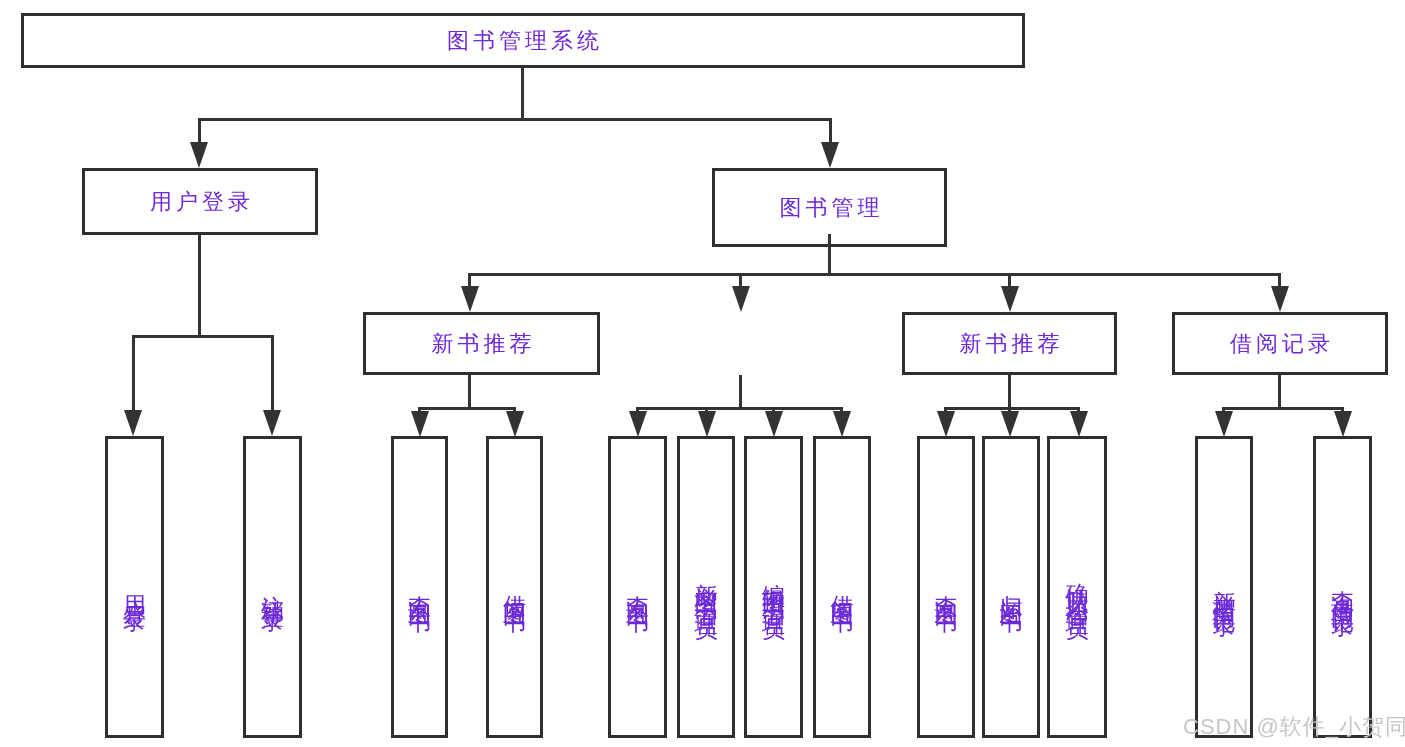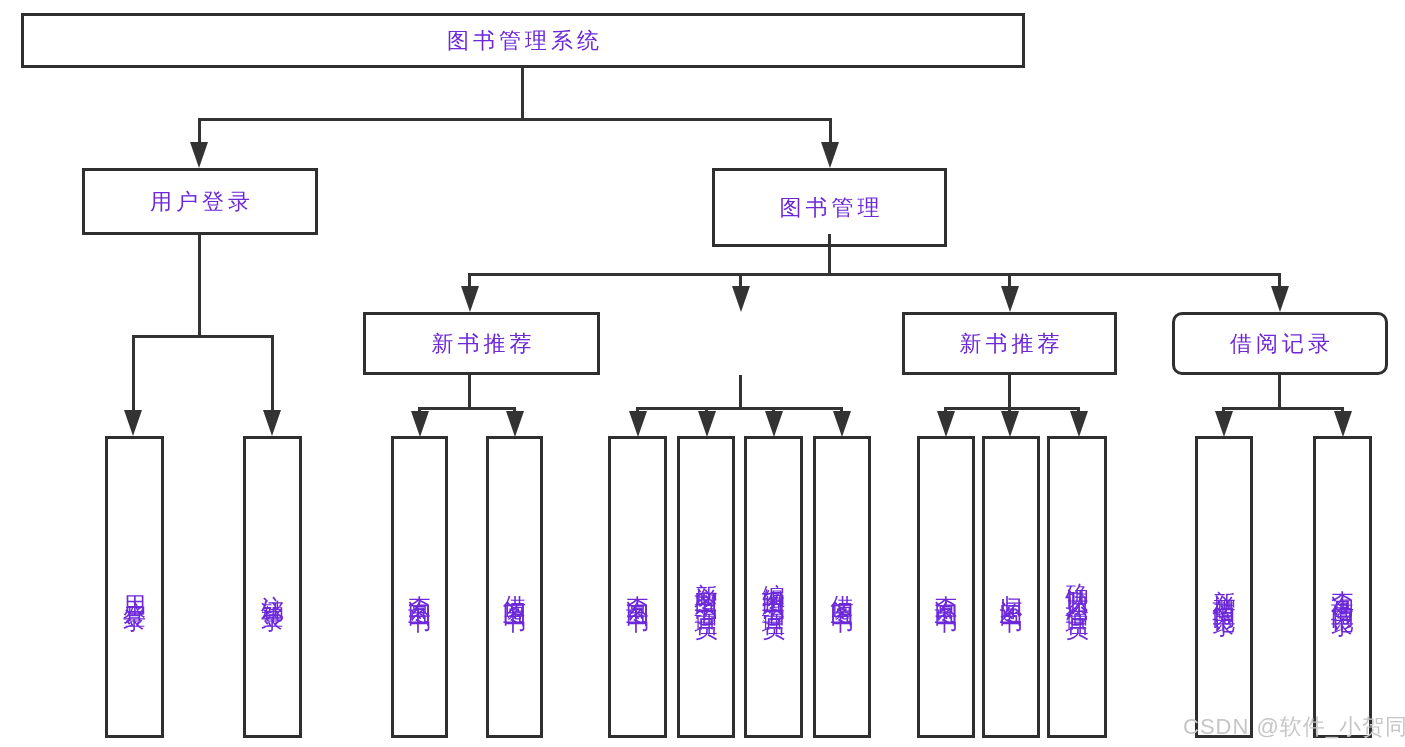--- a/index.html
+++ b/index.html
@@ -58,21 +58,21 @@
   <div class="arrow-down" style="left:461px; top:286px;"></div>
   <div class="v-line" style="left:739px; top:273px; height:16px;"></div>
   <div class="arrow-down" style="left:732px; top:286px;"></div>
   <div class="v-line" style="left:1008px; top:273px; height:16px;"></div>
   <div class="arrow-down" style="left:1001px; top:286px;"></div>
   <div class="v-line" style="left:1278px; top:273px; height:16px;"></div>
   <div class="arrow-down" style="left:1271px; top:286px;"></div>
 
   <div class="box hlabel" style="left:363px; top:312px; width:237px; height:63px;">新书推荐</div>
   <div class="box hlabel" style="left:902px; top:312px; width:215px; height:63px;">新书推荐</div>
-  <div class="box hlabel" style="left:1172px; top:312px; width:216px; height:63px;border-radius:10px;">借阅记录</div>
+  <div class="box hlabel" style="left:1172px; top:312px; width:216px; height:63px;">借阅记录</div>
 
   <div class="v-line" style="left:468px; top:375px; height:32px;"></div>
   <div class="h-line" style="left:419px; top:407px; width:97px;"></div>
   <div class="v-line" style="left:418px; top:407px; height:8px;"></div>
   <div class="arrow-down" style="left:411px; top:411px;"></div>
   <div class="v-line" style="left:513px; top:407px; height:8px;"></div>
   <div class="arrow-down" style="left:506px; top:411px;"></div>
 
   <div class="v-line" style="left:739px; top:375px; height:32px;"></div>
   <div class="h-line" style="left:636px; top:407px; width:207px;"></div>

